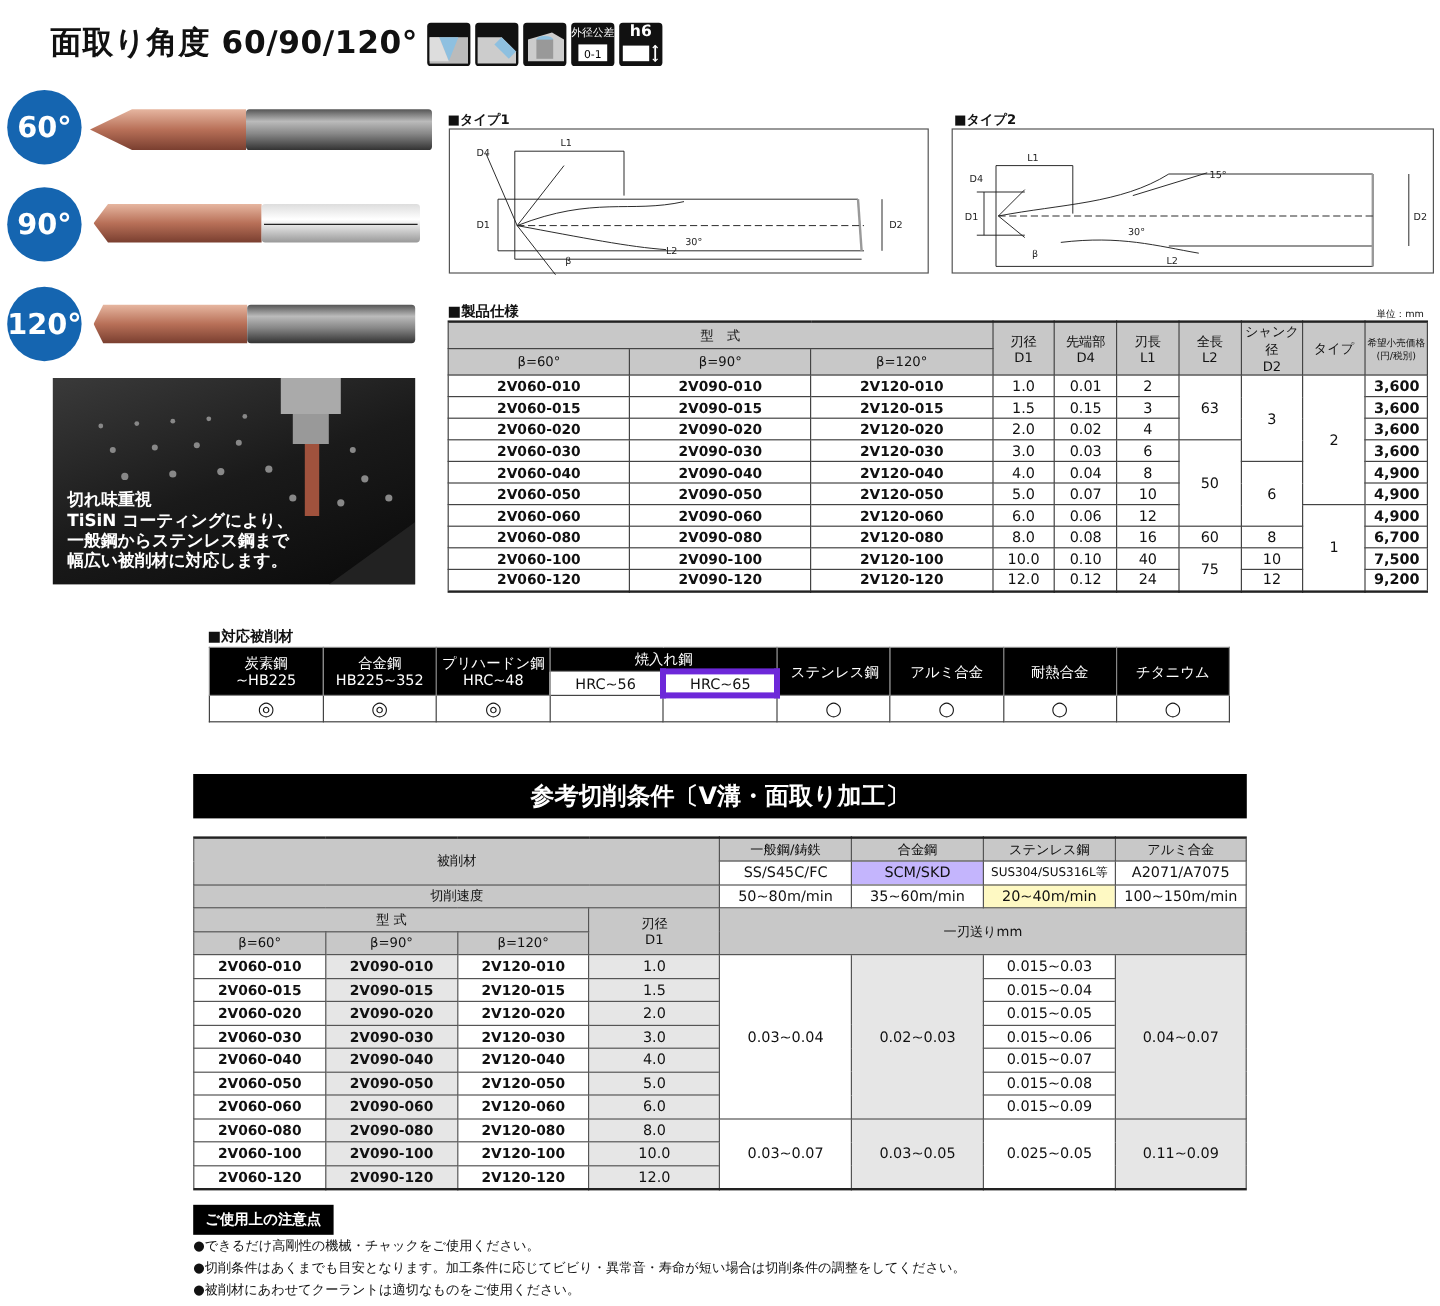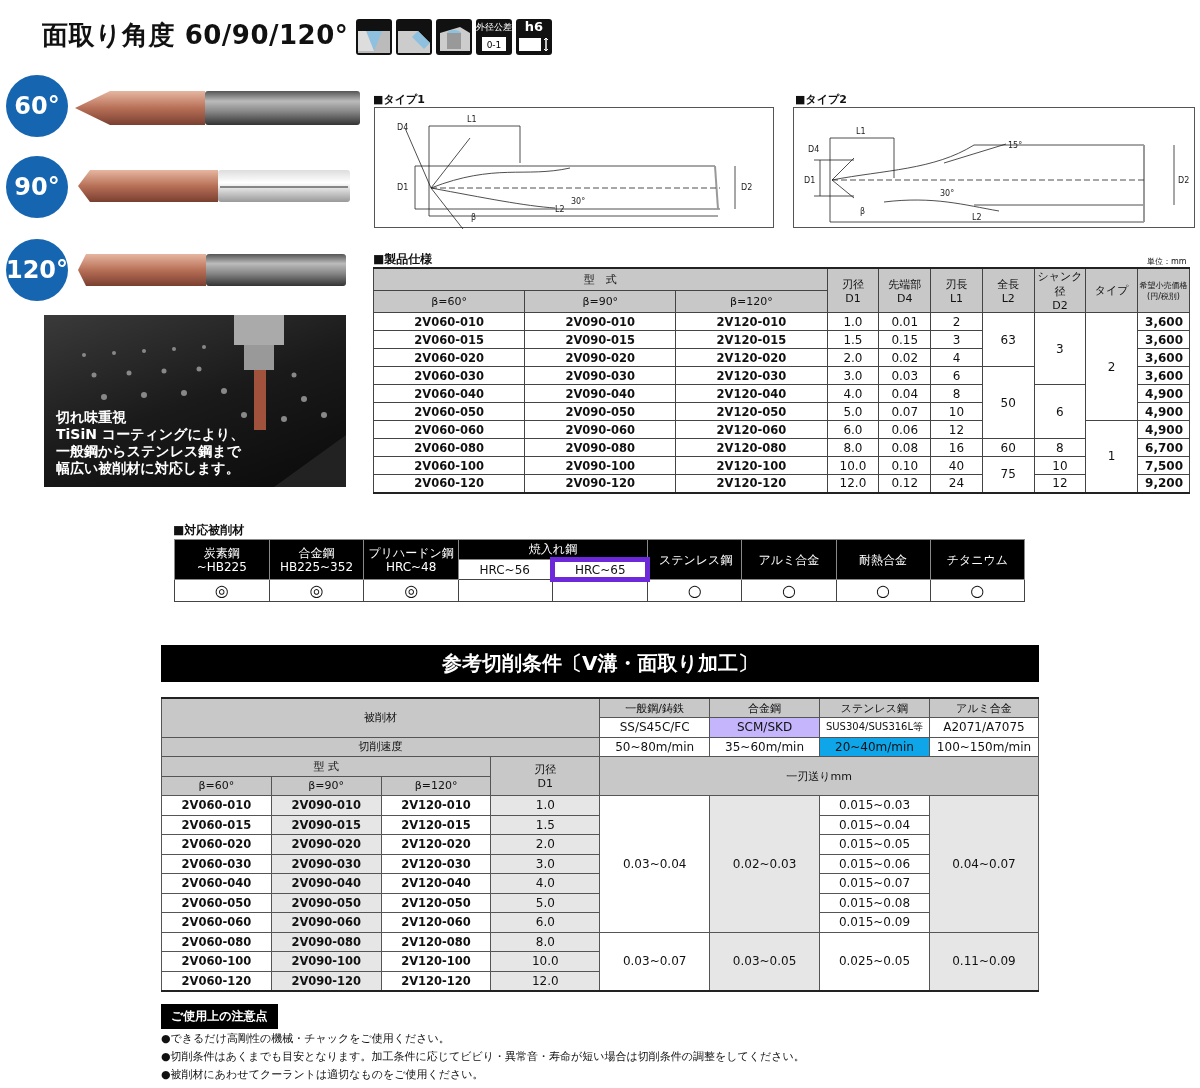--- a/index.html
+++ b/index.html
@@ -406,21 +406,21 @@
     <tr>
       <th style="background:#fff;font-size:12px">SS/S45C/FC</th>
       <th style="background:#c4b5fd;font-size:12px">SCM/SKD</th>
       <th style="background:#fff;font-size:10px">SUS304/SUS316L等</th>
       <th style="background:#fff;font-size:12px">A2071/A7075</th>
     </tr>
     <tr>
       <th colspan="4">切削速度</th>
       <th style="background:#fff;font-size:12px">50~80m/min</th>
       <th style="background:#fff;font-size:12px">35~60m/min</th>
-      <th style="background:#0ea5e9;font-size:12px">20~40m/min</th>
+      <th style="background:#fef9c3;font-size:12px">20~40m/min</th>
       <th style="background:#fff;font-size:12px">100~150m/min</th>
     </tr>
     <tr>
       <th colspan="3">型 式</th>
       <th rowspan="2" style="width:109px"><span>刃径</span><br><span>D1</span></th>
       <th colspan="4" rowspan="2">一刃送りmm</th>
     </tr>
     <tr>
       <th style="width:110px">β=60°</th>
       <th style="width:110px">β=90°</th>

